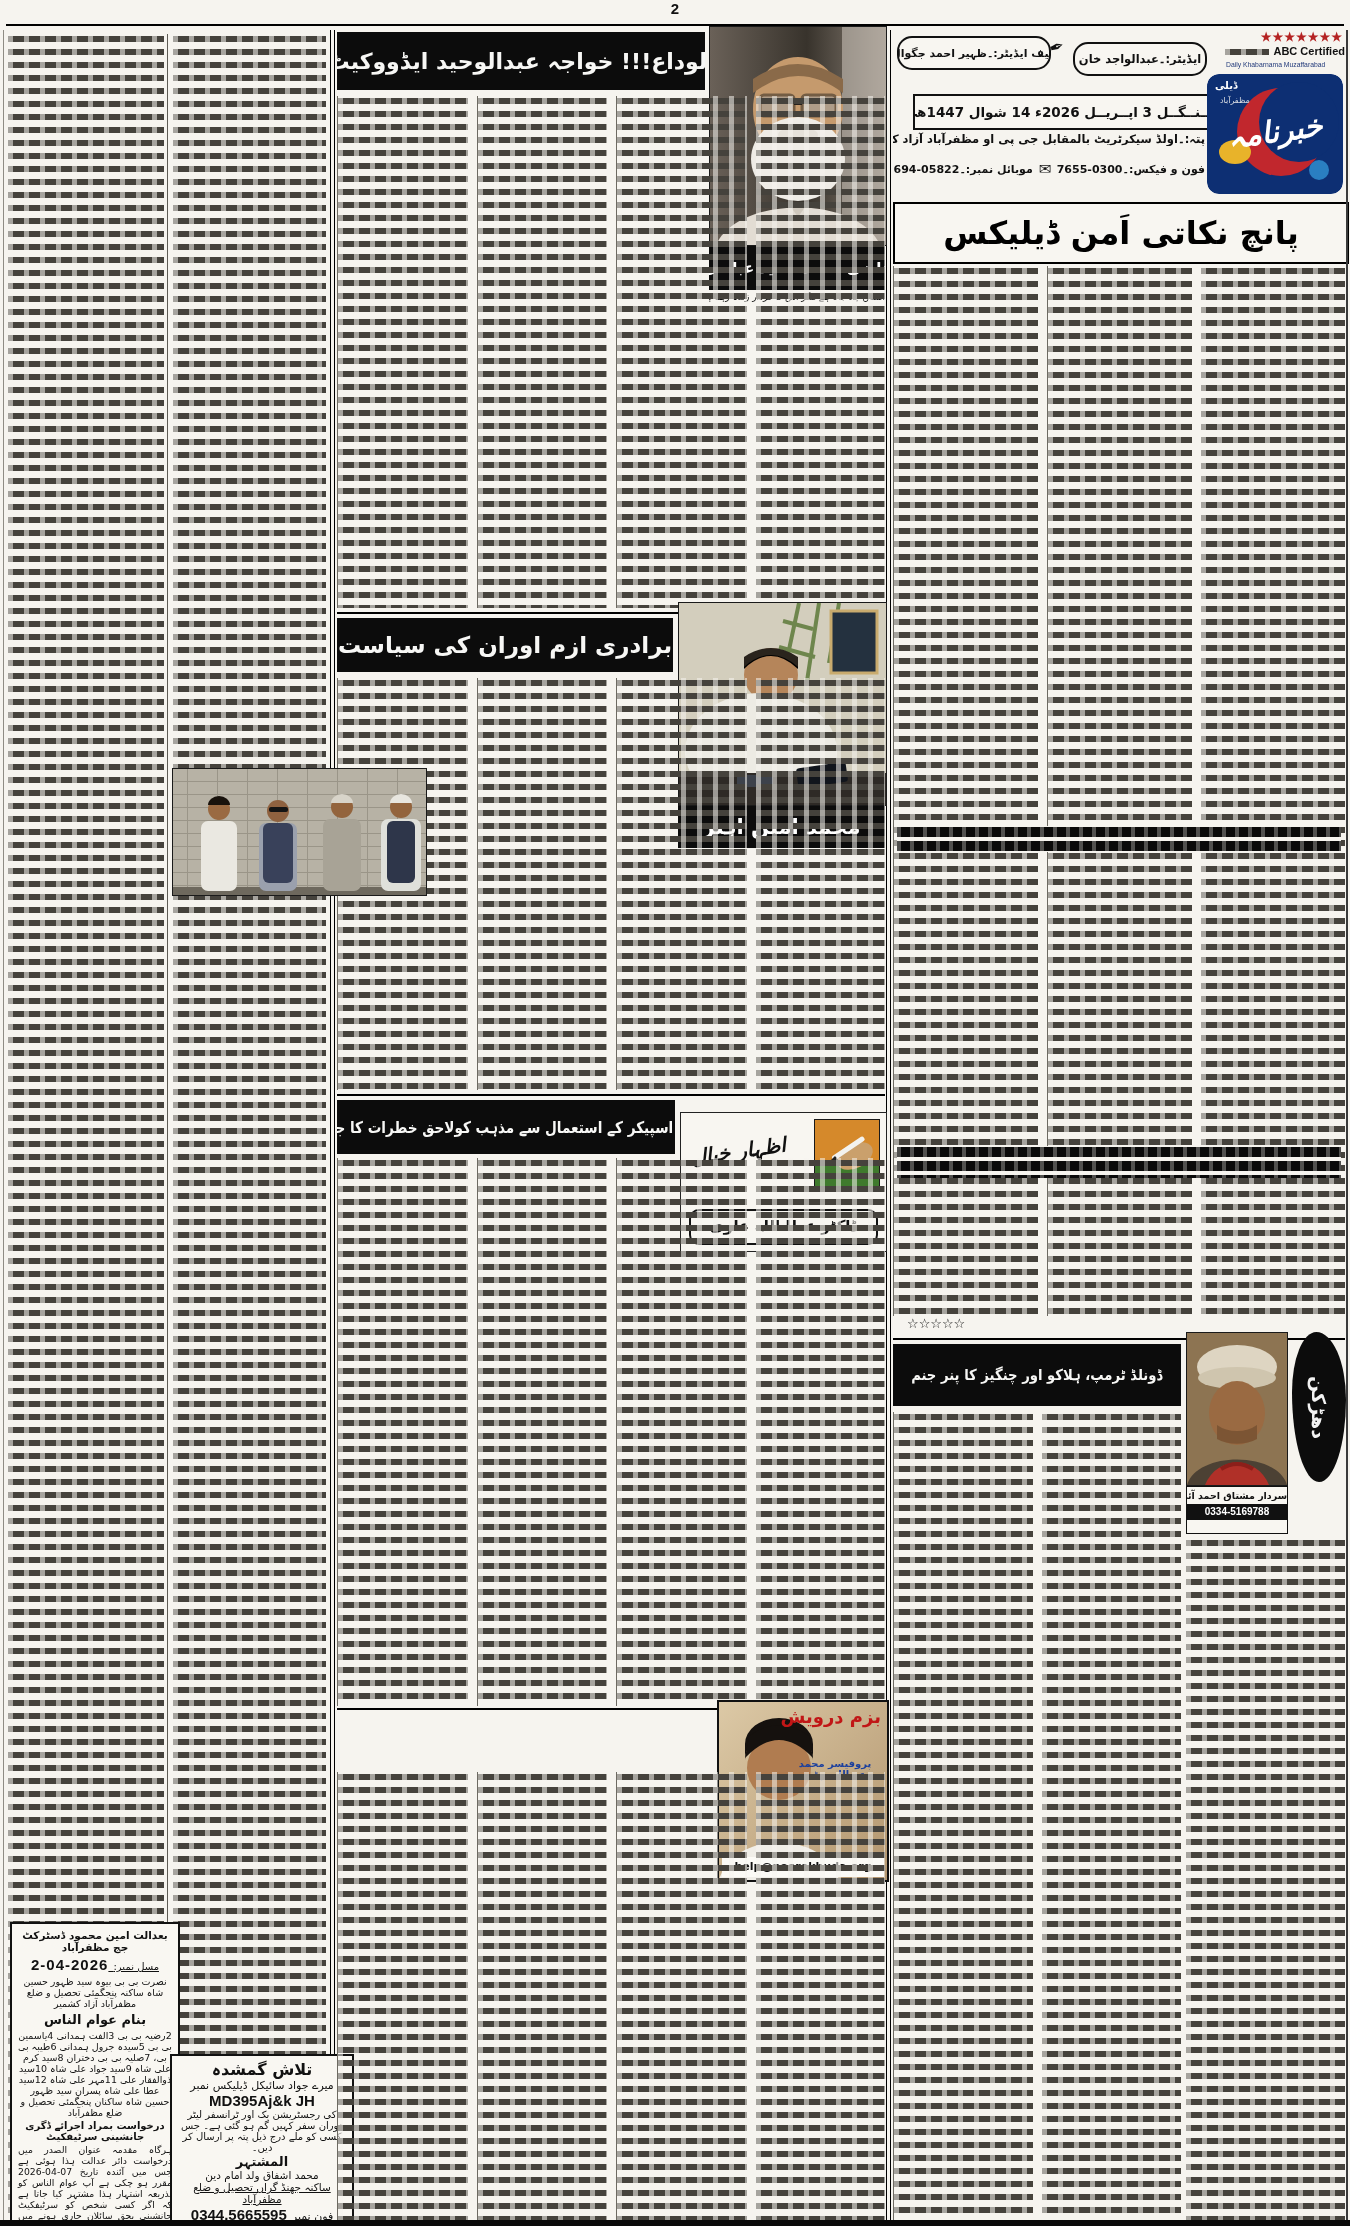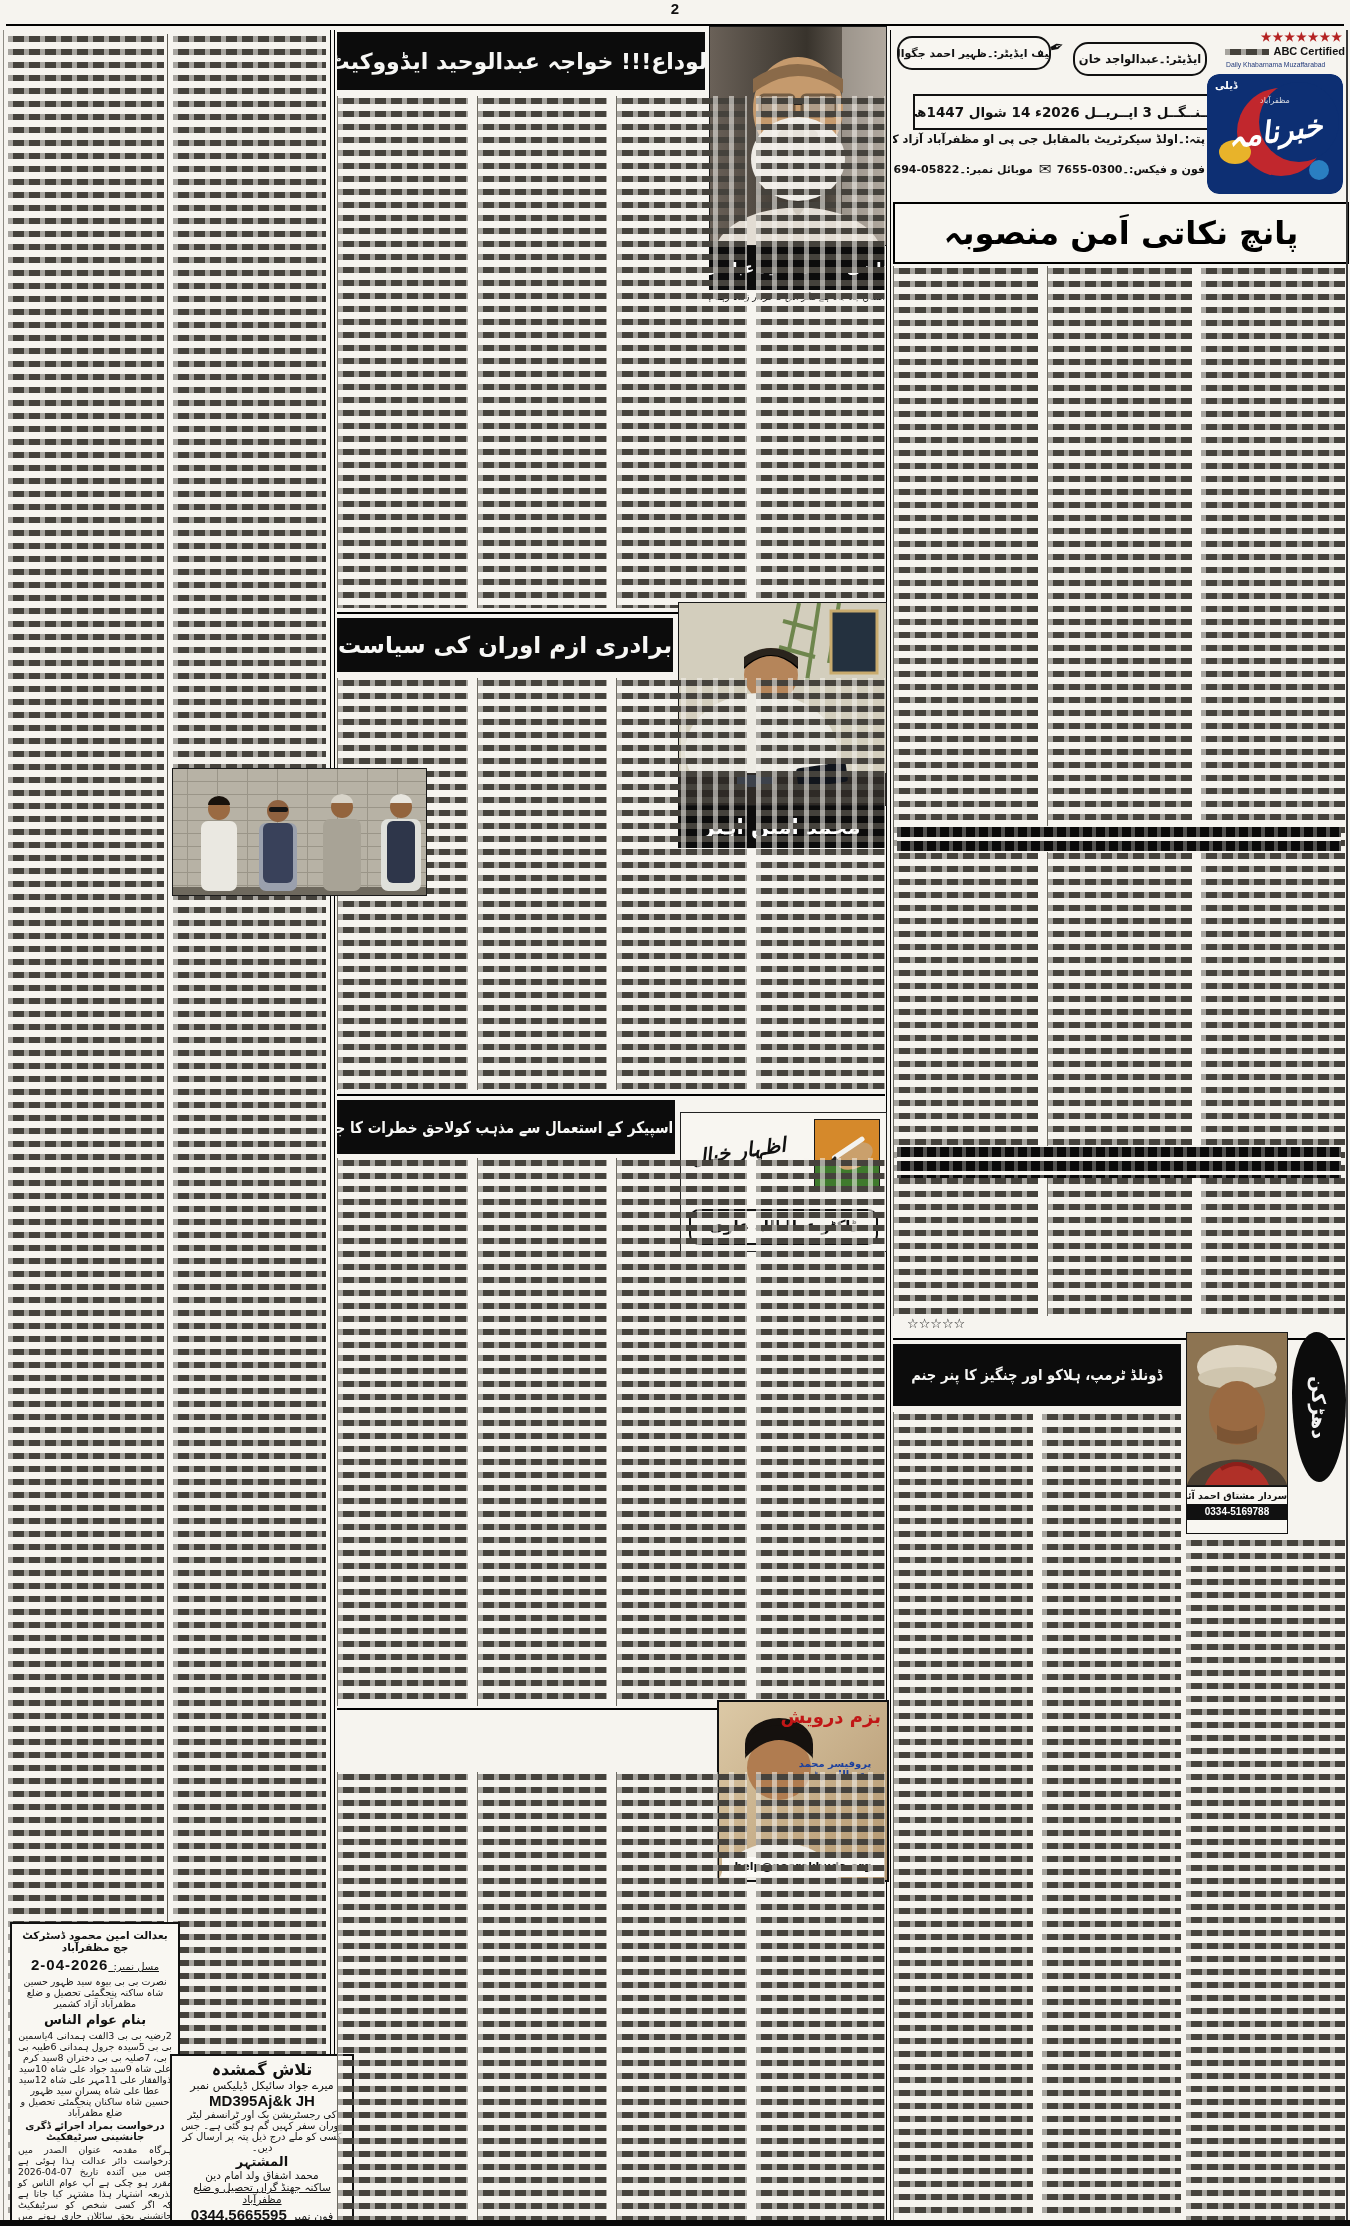--- a/index.html
+++ b/index.html
@@ -258,28 +258,28 @@
                   transform:scaleX(.85);transform-origin:right;white-space:nowrap;">Daily Khabarnama Muzaffarabad</div>
       <div style="position:absolute;left:2px;top:44px;width:136px;height:120px;border-radius:12px;overflow:hidden;">
         <svg width="136" height="120" xmlns="http://www.w3.org/2000/svg">
           <rect width="136" height="120" rx="12" fill="#0d2f73"></rect>
           <circle cx="74" cy="58" r="44" fill="#c1272d"></circle>
           <circle cx="92" cy="48" r="40" fill="#0d2f73"></circle>
           <ellipse cx="28" cy="78" rx="16" ry="12" fill="#e8b32a"></ellipse>
           <circle cx="112" cy="96" r="10" fill="#2a7fc1"></circle>
         </svg>
         <span style="position:absolute;left:8px;top:6px;color:#fff;font:700 10px 'DejaVu Sans',sans-serif;">ڈیلی</span>
-        <span style="position:absolute;left:0;right:0;top:22px;text-align:center;color:#eee;font:400 8px 'DejaVu Sans',sans-serif;opacity:.9;">مظفرآباد</span>
+        <span style="position:absolute;left:13px;right:0;top:22px;text-align:left;color:#eee;font:400 8px 'DejaVu Sans',sans-serif;opacity:.9;">مظفرآباد</span>
         <span style="position:absolute;left:0;right:0;top:40px;text-align:center;color:#fff;font:italic 900 30px 'DejaVu Sans',sans-serif;
               transform:rotate(-8deg);display:block;">خبرنامہ</span>
       </div>
     </div>
   </div>
 
-  <div class="abs boxhead" style="left:893px;top:202px;width:452px;height:58px;font-size:32px;border-width:2.5px;">پانچ نکاتی اَمن منصوبہ</div>
+  <div class="abs boxhead" style="left:893px;top:202px;width:452px;height:58px;font-size:32px;border-width:2.5px;">پانچ نکاتی اَمن ڈیلیکس</div>
 
   <div class="abs cols" style="left:893px;top:266px;width:452px;height:1050px;">
     <div class="col sim"></div>
       <div class="col sim"></div>
     <div class="col sim"></div>
   </div>
   <div class="abs sim-bold" style="left:897px;top:826px;width:444px;height:26px;background-color:#f6f4ef;"></div>
   <div class="abs sim-bold" style="left:897px;top:1146px;width:444px;height:32px;background-color:#f6f4ef;"></div>
 
   <div class="abs" style="left:903px;top:1316px;font:400 13px 'DejaVu Sans',sans-serif;background:#f6f4ef;padding:0 4px;">☆☆☆☆☆</div>

